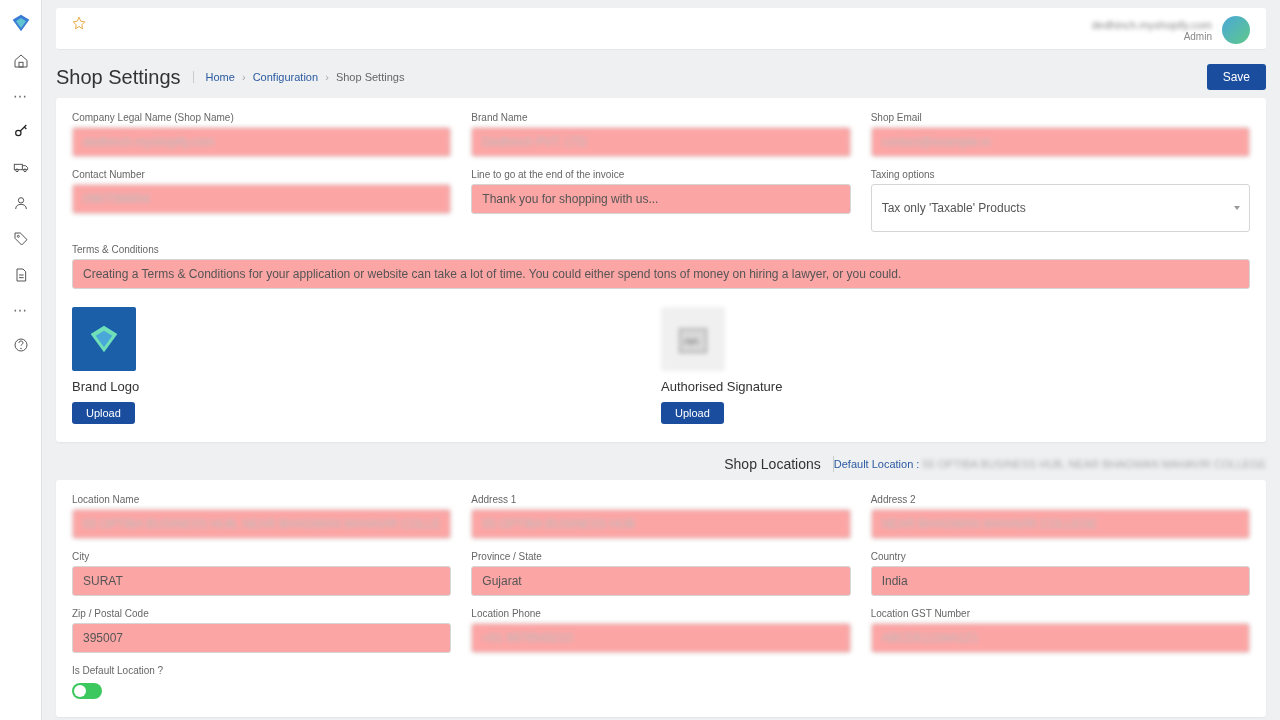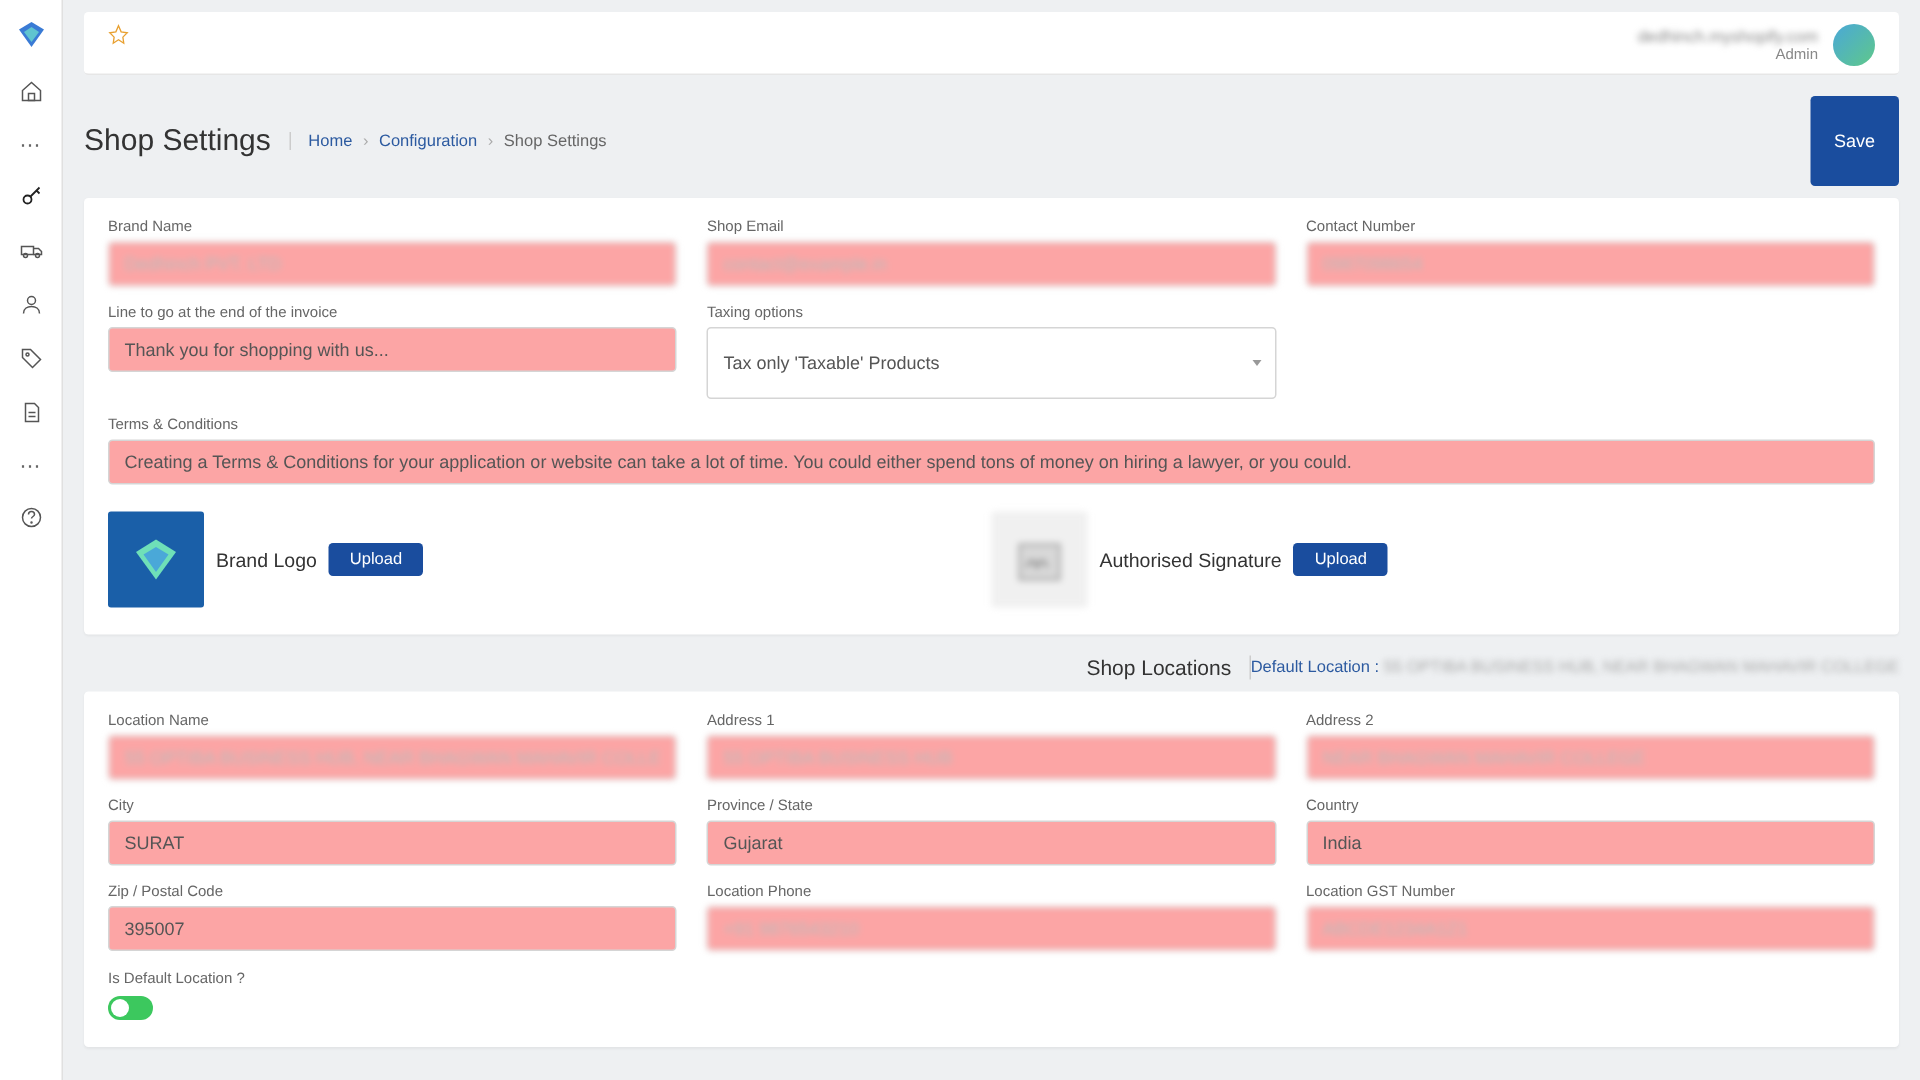--- a/index.html
+++ b/index.html
@@ -20,37 +20,37 @@
     .user-name { color: #888; font-size: 11px; filter: blur(2px); }
     .user-role { color: #888; font-size: 10px; }
     .avatar { width: 28px; height: 28px; border-radius: 50%; background: linear-gradient(135deg, #4aa8d8, #5fc88a); }
     
     .page-header { display: flex; justify-content: space-between; align-items: center; padding: 14px 14px 8px 14px; }
     .page-header-left { display: flex; align-items: center; gap: 12px; }
     .page-title { font-size: 20px; font-weight: 500; color: #333; }
     .breadcrumb { font-size: 11px; color: #666; border-left: 1px solid #ccc; padding-left: 12px; }
     .breadcrumb a { color: #2c5aa0; text-decoration: none; }
     .breadcrumb-sep { color: #aaa; margin: 0 4px; }
-    .save-btn { background: #1a4d9e; color: #fff; border: none; padding: 23px 16px; border-radius: 3px; font-size: 12px; cursor: pointer; }
+    .save-btn { background: #1a4d9e; color: #fff; border: none; padding: 6px 16px; border-radius: 3px; font-size: 12px; cursor: pointer; }
     
     .card { background: #fff; border-radius: 3px; padding: 14px 16px 18px 16px; margin: 0 14px 14px 14px; box-shadow: 0 1px 2px rgba(0,0,0,0.05); }
     .card-title { font-size: 14px; font-weight: 500; color: #333; margin-bottom: 14px; }
     
     .form-grid { display: grid; grid-template-columns: 1fr 1fr 1fr; gap: 12px 20px; }
     .form-group { display: flex; flex-direction: column; }
     .form-group.full { grid-column: 1 / -1; }
     .form-label { font-size: 10px; color: #666; margin-bottom: 4px; }
     .form-input { border: 1px solid #d5d5d5; border-radius: 3px; padding: 7px 10px; font-size: 12px; color: #555; background: #fca5a5; width: 100%; height: 30px; }
     .form-input.blurred { color: #bbb; filter: blur(2px); }
     .form-select { border: 1px solid #d5d5d5; border-radius: 3px; padding: 7px 10px; font-size: 12px; color: #555; background: #fff; width: 100%; height: 48px; appearance: none; position: relative; }
     .select-wrap { position: relative; }
     .select-wrap::after { content: ''; position: absolute; right: 10px; top: 50%; transform: translateY(-50%); width: 0; height: 0; border-left: 3px solid transparent; border-right: 3px solid transparent; border-top: 4px solid #999; pointer-events: none; }
     
     .logo-section { display: grid; grid-template-columns: 1fr 1fr; margin-top: 18px; }
-    .logo-block { display: flex; flex-direction: row; align-items: center; gap: 8px; }
+    .logo-block { display: flex; flex-direction: column; align-items: flex-start; gap: 8px; }
     .logo-img { width: 64px; height: 64px; background: #1a5fa8; display: flex; align-items: center; justify-content: center; border-radius: 2px; }
     .logo-img.sig { background: #f0f0f0; }
     .logo-label { font-size: 13px; font-weight: 500; color: #333; }
     .upload-btn { background: #1a4d9e; color: #fff; border: none; padding: 5px 14px; border-radius: 3px; font-size: 11px; cursor: pointer; }
     
     .section-header { display: flex; justify-content: flex-end; align-items: center; padding: 0 14px 8px 14px; }
     .section-title { font-size: 14px; font-weight: 400; color: #333; border-right: 1px solid #ccc; padding-right: 12px; }
     .default-loc { font-size: 11px; color: #666; }
     .default-loc-label { color: #2c5aa0; }
     .default-loc-val { color: #aaa; filter: blur(2px); }
@@ -144,20 +144,24 @@
         <a href="#">Configuration</a>
         <span class="breadcrumb-sep">›</span>
         <span>Shop Settings</span>
       </div>
     </div>
     <button class="save-btn">Save</button>
   </div>
 
   <div class="card">
     <div class="form-grid">
+      <div class="form-group">
+        <label class="form-label">Company Legal Name (Shop Name)</label>
+        <input class="form-input blurred" value="dedhinch.myshopify.com" style="">
+      </div>
       <div class="form-group">
         <label class="form-label">Brand Name</label>
         <input class="form-input blurred" value="Dedhinch PVT. LTD" style="">
       </div>
       <div class="form-group">
         <label class="form-label">Shop Email</label>
         <input class="form-input blurred" value="contact@example.in" style="">
       </div>
       <div class="form-group">
         <label class="form-label">Contact Number</label>

